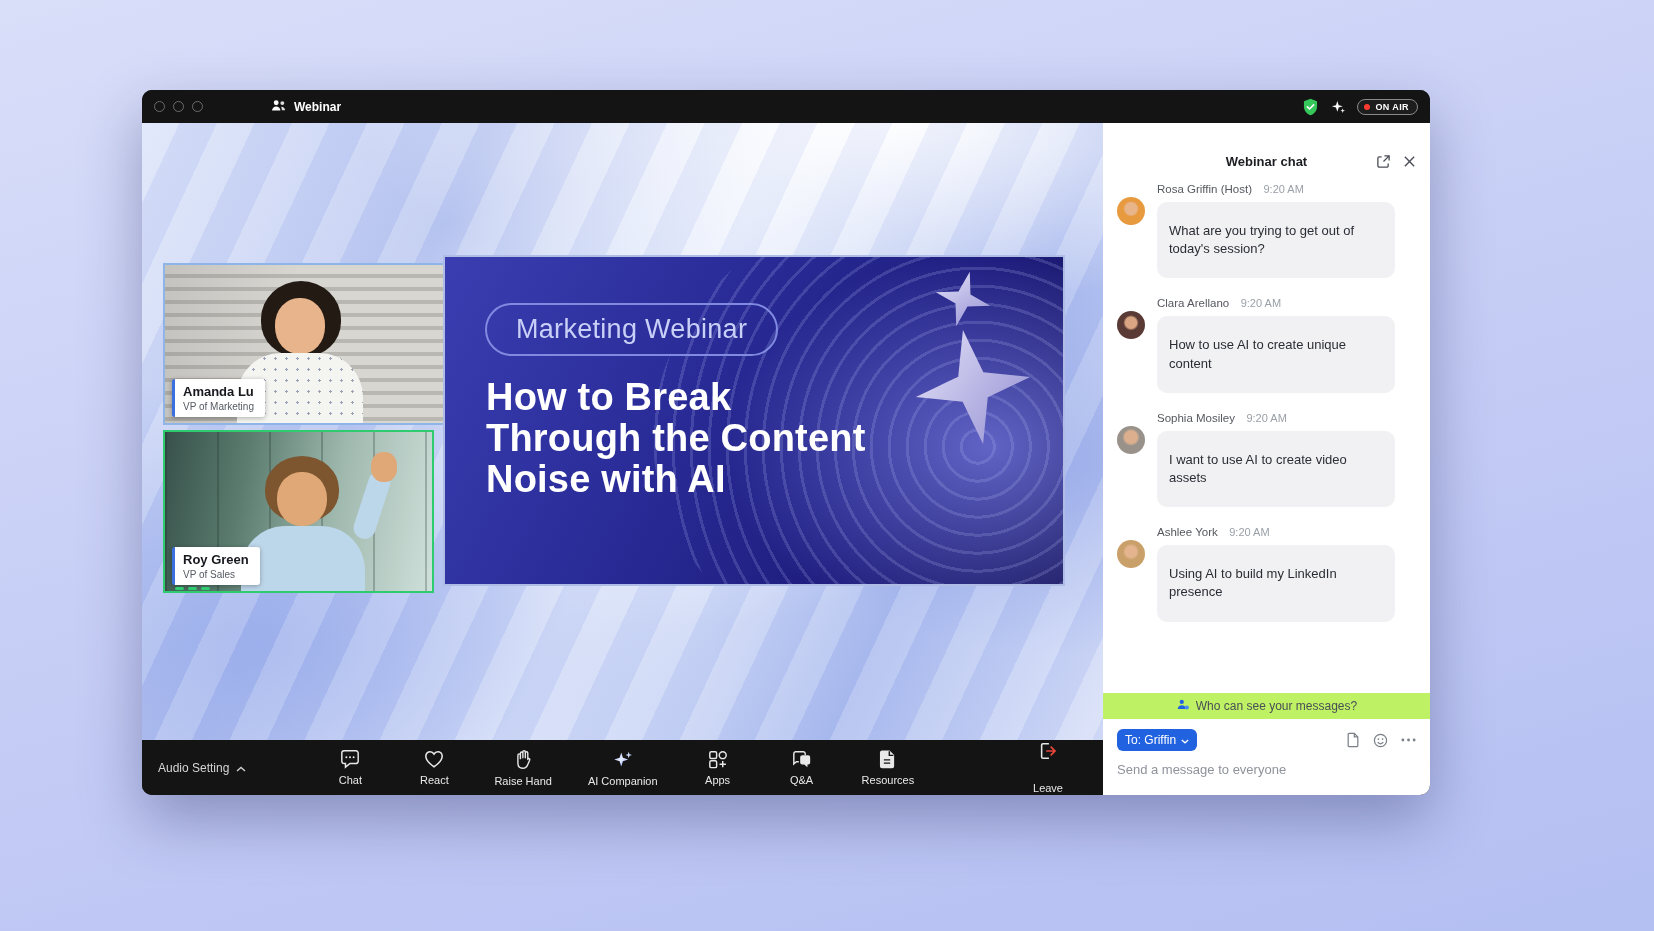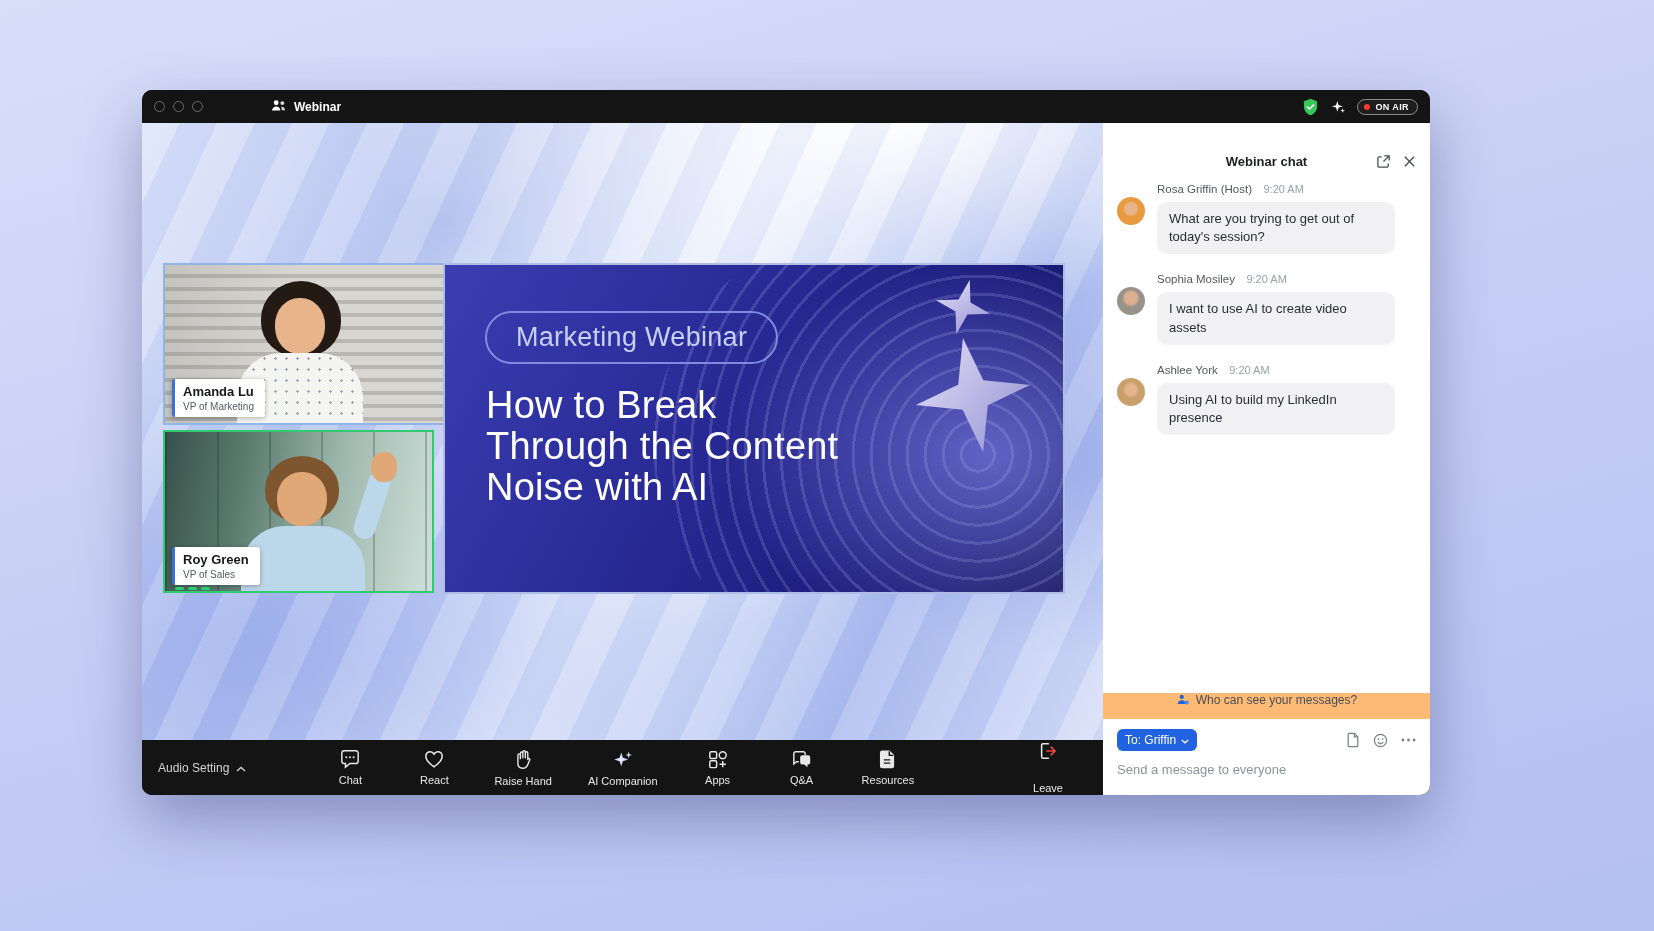--- a/index.html
+++ b/index.html
@@ -54,33 +54,33 @@
   .pr-hand{position:absolute;left:206px;top:20px;width:26px;height:30px;border-radius:45%;background:#e0a877}
 
   .nametag{position:absolute;left:7px;bottom:6px;background:#fff;border-radius:3px;
     padding:5px 11px 5px 8px;border-left:3px solid #3b6fe0;box-shadow:0 1px 5px rgba(0,0,0,.3)}
   .nametag .nm{font-size:13px;font-weight:700;color:#16181c;line-height:1.2}
   .nametag .rl{font-size:10px;color:#555a63;margin-top:1px}
   .talkbars{position:absolute;left:10px;bottom:1px;display:flex;gap:4px}
   .talkbars i{display:block;width:9px;height:3px;border-radius:2px;background:#2ecc6e}
 
   
-  .slide{position:absolute;left:301px;top:140px;width:622px;height:331px;border:2px solid #aebce6;overflow:hidden;
+  .slide{position:absolute;left:301px;top:132px;width:622px;height:331px;border:2px solid #aebce6;overflow:hidden;
     background:
       radial-gradient(440px 320px at 88% 58%, rgba(120,125,225,.75), rgba(120,125,225,0) 60%),
       linear-gradient(118deg,#3a3eb0 0%,#2b2d9a 35%,#1e1d7e 70%,#161459 100%)}
   .rings{position:absolute;right:-150px;top:-60px;width:560px;height:480px;border-radius:50%;opacity:.55;
     background:repeating-radial-gradient(circle at 58% 52%, rgba(185,190,245,0) 0 15px, rgba(185,190,245,.35) 15px 18px)}
   .star{position:absolute;clip-path:polygon(50% 0%,61% 39%,100% 50%,61% 61%,50% 100%,39% 61%,0% 50%,39% 39%);
     background:linear-gradient(135deg,#e6e4f8 0%,#c0bde8 45%,#918dd0 100%)}
   .star-small{right:72px;top:14px;width:56px;height:56px;transform:rotate(14deg)}
   .star-big{right:32px;top:72px;width:116px;height:116px;transform:rotate(-10deg)}
   .slide-badge{position:absolute;left:40px;top:46px;border:2px solid #7f8ae0;border-radius:999px;
     padding:9px 29px;color:#c9d0f8;font-size:27px;letter-spacing:.3px}
-  .slide-heading{position:absolute;left:41px;top:120px;color:#fff;font-size:38px;font-weight:400;line-height:1.08;letter-spacing:.2px}
+  .slide-heading{position:absolute;left:41px;top:120px;color:#fff;font-size:38px;font-weight:700;line-height:1.08;letter-spacing:.2px}
 
   
   .toolbar{height:55px;background:#141414;display:flex;align-items:center;flex-shrink:0;padding:0 16px}
   .audio-setting{display:flex;align-items:center;gap:7px;color:#d6d6d6;font-size:12px;cursor:pointer}
   .tool-group{display:flex;margin-left:76px;gap:28px}
   .tool-btn{min-width:56px;padding:0 4px;display:flex;flex-direction:column;align-items:center;gap:3px;
     color:#e8e8e8;font-size:11px;cursor:pointer}
   .leave-btn{margin-left:auto;margin-right:24px;display:flex;flex-direction:column;align-items:center;gap:19px;
     color:#e8e8e8;font-size:11px;cursor:pointer}
 
@@ -93,24 +93,24 @@
   .msgs{flex:1;overflow:hidden;padding:10px 14px 0}
   .msg{margin-bottom:15px;position:relative;padding-left:40px}
   .avatar{position:absolute;left:0;top:18px;width:28px;height:28px;border-radius:50%}
   .av0{background:radial-gradient(circle at 50% 42%, #e8b48a 0 28%, #e89a3f 36% 70%, #c96f2a 100%)}
   .av1{background:radial-gradient(circle at 50% 42%, #d9a583 0 26%, #5a3a35 36% 72%, #8e2f3a 100%)}
   .av2{background:radial-gradient(circle at 50% 40%, #dcb08e 0 28%, #98928a 40% 80%, #6e6a63 100%)}
   .av3{background:radial-gradient(circle at 50% 42%, #e3b48e 0 26%, #caa06a 38% 78%, #9a7444 100%)}
   .mhead{margin-bottom:5px}
   .mname{font-size:11.5px;color:#55585f}
   .mtime{font-size:11px;color:#9aa0a8;margin-left:7px}
-  .bubble{display:inline-block;background:#f1f1f4;border-radius:10px;padding:8px 12px;
+  .bubble{display:inline-block;background:#f1f1f4;border-radius:10px;padding:20px 12px;
     font-size:13px;color:#2a2d33;line-height:1.4;max-width:238px}
 
-  .privacy{height:26px;background:#fdba74;display:flex;align-items:flex-start;justify-content:center;gap:6px;
+  .privacy{height:26px;background:#bef264;display:flex;align-items:center;justify-content:center;gap:6px;
     font-size:12px;color:#4a4e56;flex-shrink:0;cursor:pointer}
   .compose{padding:10px 14px 2px;display:flex;align-items:center;flex-shrink:0}
   .to-pill{display:flex;align-items:center;gap:5px;background:#2162e0;color:#fff;font-size:12px;
     border-radius:6px;padding:4px 8px;cursor:pointer}
   .compose-icons{margin-left:auto;display:flex;gap:13px;align-items:center}
   .compose-icons span{cursor:pointer;display:flex}
   .msg-input{border:none;outline:none;font-size:13px;color:#333;padding:9px 14px 18px;width:100%;background:transparent}
   .msg-input::placeholder{color:#8e929a}
 </style>
 </head>
@@ -319,20 +319,28 @@
       <div class="msgs">
         <div class="msg">
           <div class="avatar av0"></div>
           <div class="mhead">
             <span class="mname">Rosa Griffin (Host)</span>
             <span class="mtime">9:20 AM</span>
           </div>
           <div class="bubble">What are you trying to get out of today's session?</div>
         </div>
         <div class="msg">
+          <div class="avatar av1"></div>
+          <div class="mhead">
+            <span class="mname">Clara Arellano</span>
+            <span class="mtime">9:20 AM</span>
+          </div>
+          <div class="bubble">How to use AI to create unique content</div>
+        </div>
+        <div class="msg">
           <div class="avatar av2"></div>
           <div class="mhead">
             <span class="mname">Sophia Mosiley</span>
             <span class="mtime">9:20 AM</span>
           </div>
           <div class="bubble">I want to use AI to create video assets</div>
         </div>
         <div class="msg">
           <div class="avatar av3"></div>
           <div class="mhead">

